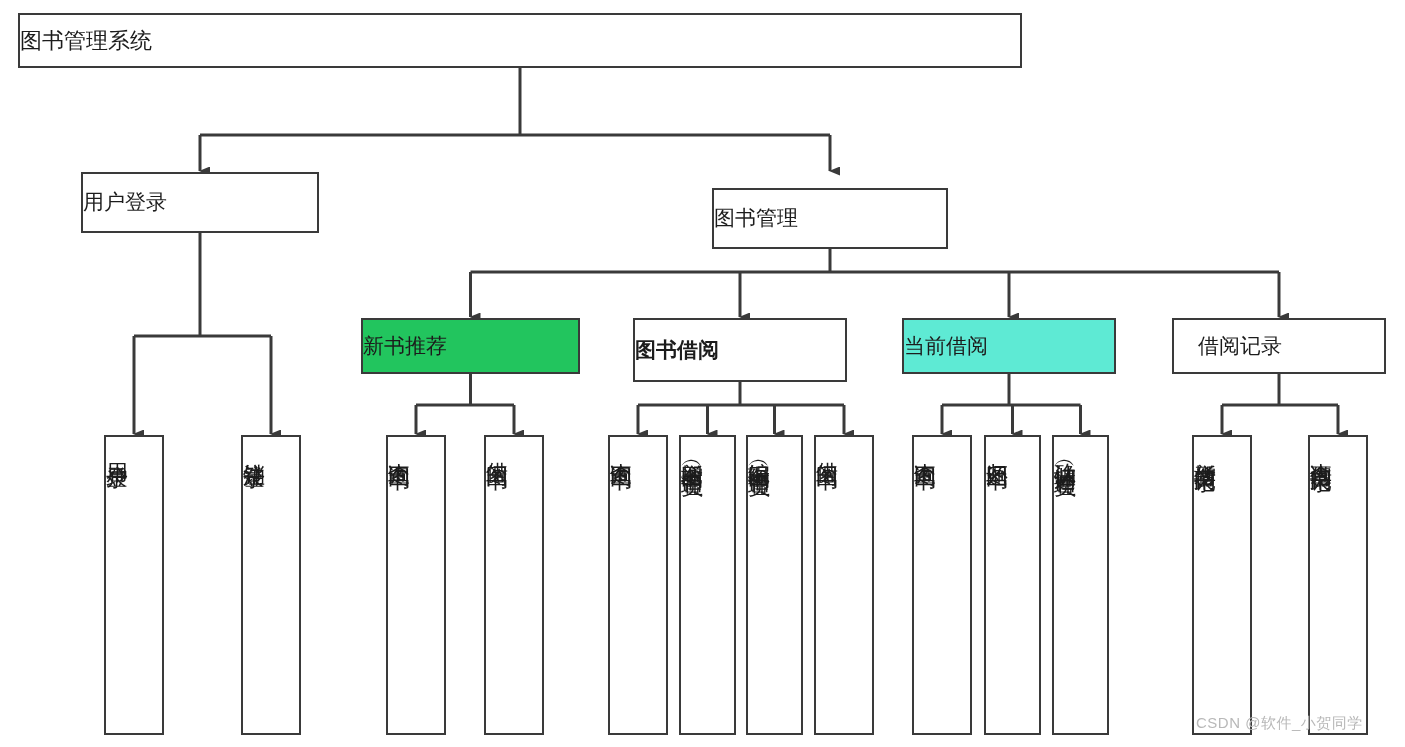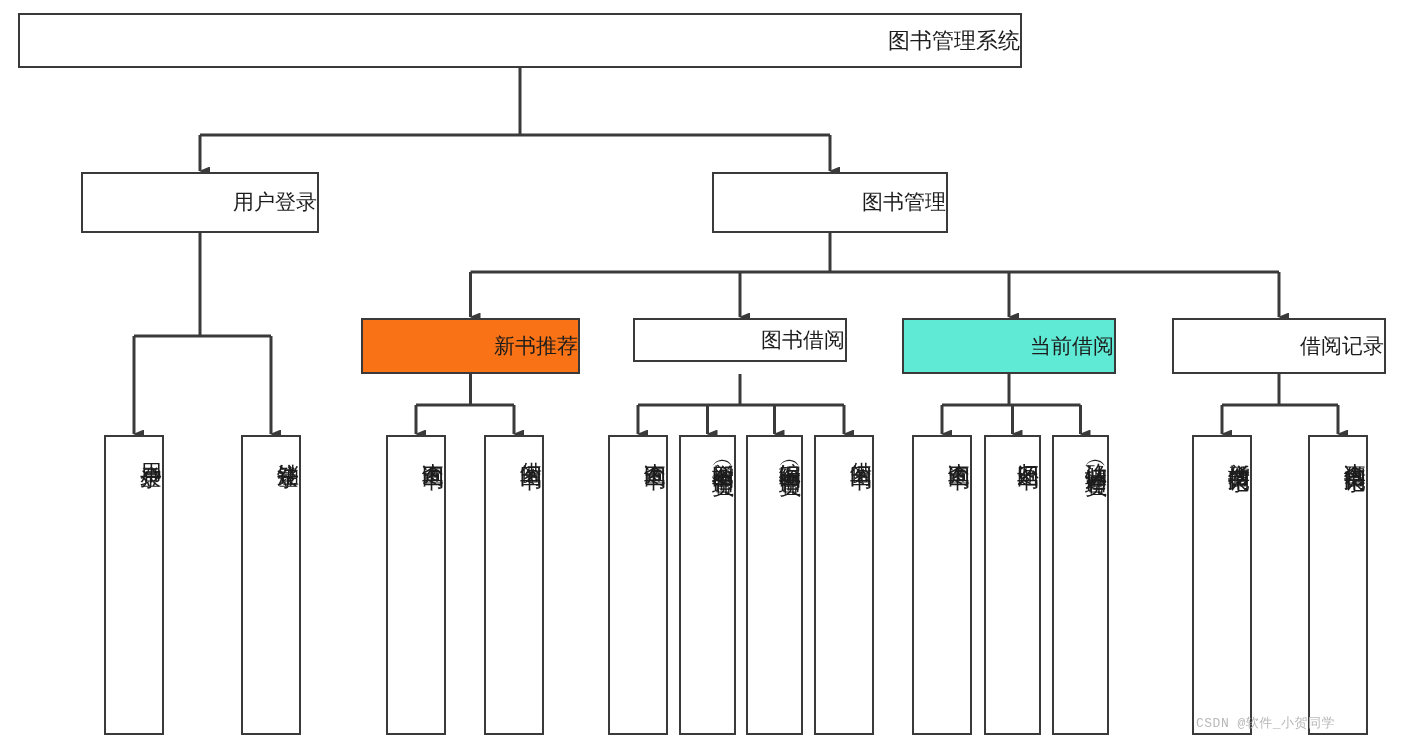--- a/index.html
+++ b/index.html
@@ -25,21 +25,21 @@
     width: 1405px;
     height: 747px;
   }
   .node-box {
     position: absolute;
     box-sizing: border-box;
     border: 2px solid #8b5cf6;
     background: #ffffff;
     display: flex;
     align-items: center;
-    justify-content: flex-end;
+    justify-content: flex-start;
     overflow: hidden;
   }
   .node-label {
     color: #1c1c1c;
     line-height: 1.18;
     white-space: nowrap;
     text-align: center;
   }
   .node-box.horizontal .node-label {
     writing-mode: horizontal-tb;
@@ -55,25 +55,25 @@
   .node-box.vertical .node-label {
     writing-mode: vertical-rl;
     text-orientation: upright;
     font-size: 22px;
     letter-spacing: 2px;
     line-height: 1;
   }
   .watermark {
     position: absolute;
     color: #b8b8b8;
-    font-size: 13px;
+    font-size: 15px;
     letter-spacing: 0.5px;
     white-space: nowrap;
     pointer-events: none;
-    font-family: Liberation Mono, monospace;
+    font-family: Liberation Sans, sans-serif;
   }
 </style>
 </head>
 <body>
 
 <div id="diagram-root" style="background: rgb(255, 255, 255);">
   <svg id="tree-svg" viewBox="0 0 1405 747" xmlns="http://www.w3.org/2000/svg">
     <defs>
       <marker id="arrowhead" markerWidth="9" markerHeight="11" refX="4.5" refY="10" orient="auto" markerUnits="userSpaceOnUse">
         <polygon points="0,0 9,0 4.5,11" fill="#3a3a3a"></polygon>
@@ -116,27 +116,27 @@
       </g>
   </svg>
 
   <div id="node-layer">
       <div class="node-box horizontal root" style="left: 18px; top: 13px; width: 1004px; height: 55px; border-color: rgb(58, 58, 58); background: rgb(255, 255, 255);">
         <span class="node-label" style="color: rgb(28, 28, 28);">图书管理系统</span>
       </div>
       <div class="node-box horizontal" style="left: 81px; top: 172px; width: 238px; height: 61px; border-color: rgb(58, 58, 58); background: rgb(255, 255, 255);">
         <span class="node-label" style="color: rgb(28, 28, 28);">用户登录</span>
       </div>
-      <div class="node-box horizontal" style="left: 712px; top: 172px; width: 236px; height: 61px; border-color: rgb(58, 58, 58); background: rgb(255, 255, 255);">
+      <div class="node-box horizontal" style="left: 712px; top: 188px; width: 236px; height: 61px; border-color: rgb(58, 58, 58); background: rgb(255, 255, 255);">
         <span class="node-label" style="color: rgb(28, 28, 28);">图书管理</span>
       </div>
-      <div class="node-box horizontal" style="left: 361px; top: 318px; width: 219px; height: 56px; border-color: rgb(58, 58, 58); background: #f97316;">
+      <div class="node-box horizontal" style="left: 361px; top: 318px; width: 219px; height: 56px; border-color: rgb(58, 58, 58); background: #22c55e;">
         <span class="node-label" style="color: rgb(28, 28, 28);">新书推荐</span>
       </div>
-      <div class="node-box horizontal" style="left: 633px; top: 318px; width: 214px; height: 44px; border-color: rgb(58, 58, 58); background: rgb(255, 255, 255);">
+      <div class="node-box horizontal" style="left: 633px; top: 318px; width: 214px; height: 64px; border-color: rgb(58, 58, 58); background: rgb(255, 255, 255); font-weight: bold;">
         <span class="node-label" style="color: rgb(28, 28, 28);">图书借阅</span>
       </div>
       <div class="node-box horizontal" style="left: 902px; top: 318px; width: 214px; height: 56px; border-color: rgb(58, 58, 58); background: #5eead4;">
         <span class="node-label" style="color: rgb(28, 28, 28);">当前借阅</span>
       </div>
       <div class="node-box horizontal" style="left: 1172px; top: 318px; width: 214px; height: 56px; border-color: rgb(58, 58, 58); background: rgb(255, 255, 255);">
         <span class="node-label" style="color: rgb(28, 28, 28); margin-left: 24px;">借阅记录</span>
       </div>
       <div class="node-box vertical" style="left: 104px; top: 435px; width: 60px; height: 300px; border-color: rgb(58, 58, 58); background: rgb(255, 255, 255);">
         <span class="node-label" style="color: rgb(28, 28, 28);">用户登录</span>

